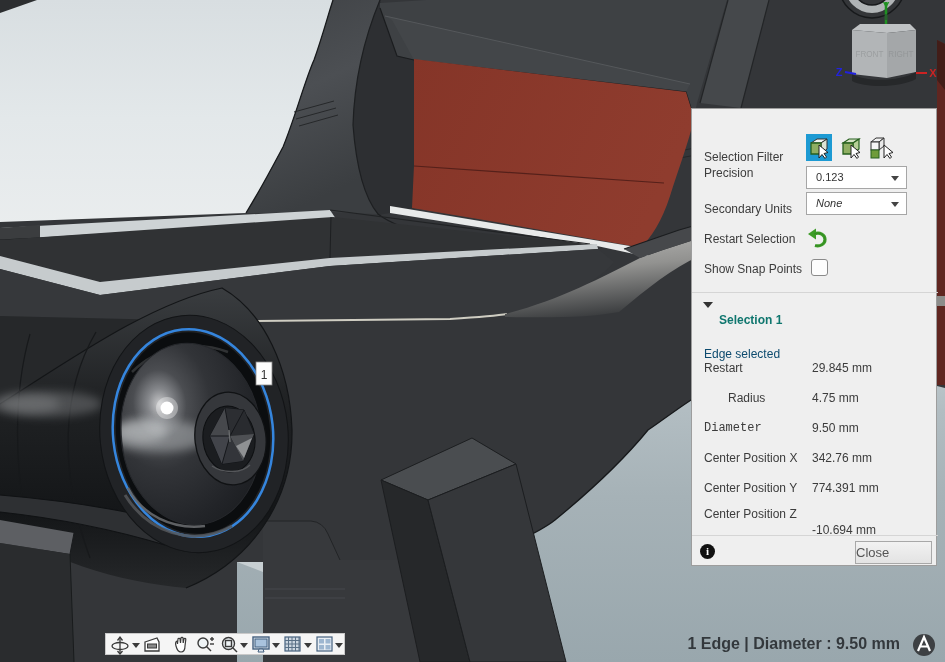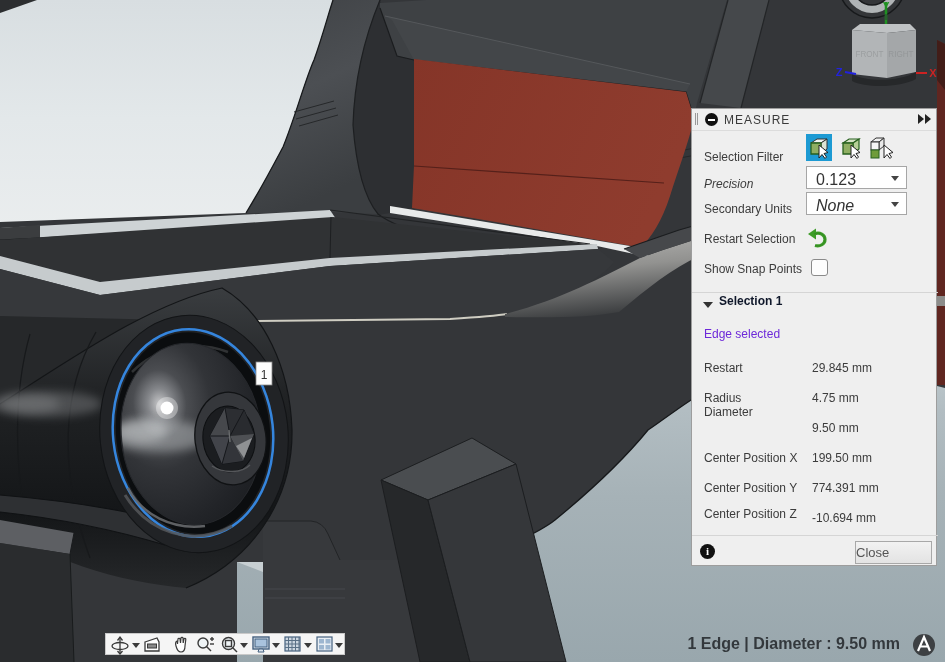--- a/index.html
+++ b/index.html
@@ -11,21 +11,21 @@
   #panel{position:absolute;left:691px;top:108px;width:246px;height:458px;
     background:#efefef;border:1px solid #9d9d9d;box-sizing:border-box;
     font-size:12px;color:#3c3c3c;}
   #phead{position:absolute;left:0;top:0;width:100%;height:21px;
     border-bottom:1px solid #dcdcdc;}
   #ptitle{position:absolute;left:32px;top:4px;font-size:12px;color:#3a3a3a;
     letter-spacing:1px;}
   .lbl{position:absolute;left:12px;}
   .val{position:absolute;left:120px;}
   .ddl{position:absolute;left:114px;width:101px;height:23px;background:#fff;
-    border:1px solid #a6a6a6;box-sizing:border-box;font-size:16px;color:#333;}
+    border:1px solid #a6a6a6;box-sizing:border-box;font-size:11px;color:#333;}
   .ddl span{position:absolute;left:9px;top:4px;}
   .caret{position:absolute;right:7px;top:9px;width:0;height:0;
     border-left:4px solid transparent;border-right:4px solid transparent;
     border-top:5px solid #444;}
   #close{position:absolute;left:163px;top:432px;width:77px;height:23px;
     background:linear-gradient(#f2f2f2,#e3e3e3);border:1px solid #a8a8a8;
     box-sizing:border-box;text-align:left;font-size:13px;color:#555;
     line-height:21px;}
   
   #toolbar{position:absolute;left:105px;top:633px;width:240px;height:22px;
@@ -234,29 +234,20 @@
     <text x="839" y="76" font-size="11" fill="#2222dd" text-anchor="middle" font-weight="bold" font-family="Liberation Sans, sans-serif">Z</text>
     <line x1="916" y1="73" x2="927" y2="73" stroke="#cc2222" stroke-width="2"></line>
     <text x="933" y="77" font-size="11" fill="#cc2222" text-anchor="middle" font-weight="bold" font-family="Liberation Sans, sans-serif">X</text>
   </g>
 
   <circle cx="924" cy="645" r="11" fill="#3d4043"></circle>
   <path d="M918,651 L924,637 L930,651 M920.5,646.5 L927.5,646.5" stroke="#ffffff" stroke-width="2.2" fill="none"></path>
 </svg>
 
 <div id="panel">
-  <div id="phead">
-    <div class="abs" style="left:3px;top:4px;width:1px;height:12px;background:#999;"></div>
-    <div class="abs" style="left:5px;top:4px;width:1px;height:12px;background:#999;"></div>
-    <div class="abs" style="left:13px;top:4px;width:13px;height:13px;border-radius:50%;background:#111;"></div>
-    <div class="abs" style="left:16px;top:10px;width:7px;height:2px;background:#fff;"></div>
-    <div id="ptitle">MEASURE</div>
-    <div class="abs" style="right:12px;top:5px;width:0;height:0;border-top:5px solid transparent;border-bottom:5px solid transparent;border-left:6px solid #222;"></div>
-    <div class="abs" style="right:5px;top:5px;width:0;height:0;border-top:5px solid transparent;border-bottom:5px solid transparent;border-left:6px solid #222;"></div>
-  </div>
 
   <div class="lbl" style="top:41px;">Selection Filter</div>
 
   <svg class="abs" style="left:113px;top:24px;" width="110" height="32" viewBox="0 0 110 32">
     <rect x="1" y="1" width="26" height="27" fill="#1d9ad3"></rect>
     <g transform="translate(4,4)">
       <path d="M2,6 L8,2 L18,2 L12,6 Z" fill="#f4f6f2" stroke="#333" stroke-width="1"></path>
       <path d="M12,6 L18,2 L18,12 L12,17 Z" fill="#dde5d5" stroke="#333" stroke-width="1"></path>
       <path d="M2,6 L12,6 L12,17 L2,17 Z" fill="#8fae62" stroke="#27601e" stroke-width="1.3"></path>
       <path d="M10,8 L10,21 L13,17.5 L16,21.5 L17.5,20 L15,16.5 L19,15.5 Z" fill="#fff" stroke="#222" stroke-width="1"></path>
@@ -269,21 +260,21 @@
     </g>
     <g transform="translate(64,4)">
       <path d="M2,5 L7,1 L15,1 L10,5 Z" fill="#f2f2f2" stroke="#333" stroke-width="1"></path>
       <path d="M10,5 L15,1 L15,9 L10,13 Z" fill="#e8e8e8" stroke="#333" stroke-width="1"></path>
       <rect x="2" y="5" width="8" height="8" fill="#f7f7f7" stroke="#333" stroke-width="1"></rect>
       <rect x="2" y="13" width="8" height="8" fill="#6f9c3a" stroke="#27601e" stroke-width="1"></rect>
       <path d="M15,8 L15,21 L18,17.5 L21,21.5 L22.5,20 L20,16.5 L24,15.5 Z" fill="#fff" stroke="#222" stroke-width="1"></path>
     </g>
   </svg>
 
-  <div class="lbl" style="top:68px;font-style:italic;">Precision</div>
+  <div class="lbl" style="top:57px;">Precision</div>
   <div class="ddl" style="top:57px;">
         <span>0.123</span>
         <div class="caret"></div>
       </div>
 
   <div class="lbl" style="top:93px;">Secondary Units</div>
   <div class="ddl" style="top:83px;font-style:italic;">
         <span>None</span>
         <div class="caret"></div>
       </div>
@@ -294,36 +285,36 @@
     <path d="M7,7 C13,4.5 18,8 18,12.5 C18,17 13,20 8,18.5" fill="none" stroke="#3d9c28" stroke-width="3.2"></path>
     <path d="M7,7 C13,4.5 18,8 18,12.5 C18,17 13,20 8,18.5" fill="none" stroke="#2a7a1c" stroke-width="1" opacity="0.5"></path>
   </svg>
 
   <div class="lbl" style="top:153px;">Show Snap Points</div>
   <div class="abs" style="left:119px;top:150px;width:15px;height:15px;background:#fdfdfd;border:1.5px solid #8a8a8a;border-radius:3px;"></div>
 
   <div class="abs" style="left:0px;top:183px;width:246px;height:1px;background:#d5d5d5;"></div>
 
   <div class="abs" style="left:11px;top:193px;width:0;height:0;border-left:5px solid transparent;border-right:5px solid transparent;border-top:6px solid #333;"></div>
-  <div class="abs" style="left:27px;top:185px;font-weight:bold;color:#0f172a;">Selection 1</div>
-
-  <div class="lbl" style="top:218px;color:#6d28d9;">Edge selected</div>
+  <div class="abs" style="left:27px;top:204px;font-weight:bold;color:#0f766e;">Selection 1</div>
+
+  <div class="lbl" style="top:238px;color:#0c4a6e;">Edge selected</div>
 
   <div class="lbl" style="top:252px;">Restart</div>
       <div class="val" style="top:252px;">29.845 mm</div>
-  <div class="lbl" style="top:282px;">Radius</div>
+  <div class="lbl" style="top:282px;margin-left:24px;">Radius</div>
       <div class="val" style="top:282px;">4.75 mm</div>
-  <div class="lbl" style="top:296px;">Diameter</div>
+  <div class="lbl" style="top:312px;font-family:Liberation Mono, monospace;">Diameter</div>
       <div class="val" style="top:312px;">9.50 mm</div>
   <div class="lbl" style="top:342px;">Center Position X</div>
-      <div class="val" style="top:342px;">199.50 mm</div>
+      <div class="val" style="top:342px;">342.76 mm</div>
   <div class="lbl" style="top:372px;">Center Position Y</div>
       <div class="val" style="top:372px;">774.391 mm</div>
   <div class="lbl" style="top:398px;">Center Position Z</div>
-      <div class="val" style="top:402px;">-10.694 mm</div>
+      <div class="val" style="top:414px;">-10.694 mm</div>
 
   <div class="abs" style="left:0px;top:426px;width:246px;height:1px;background:#d5d5d5;"></div>
   <div class="abs" style="left:8px;top:435px;width:15px;height:15px;border-radius:50%;background:#111;color:#fff;font-size:11px;font-weight:bold;text-align:center;line-height:15px;font-family:'Liberation Serif',serif;">i</div>
   <div id="close">Close</div>
 </div>
 
 <div id="toolbar">
   <svg width="238" height="22" viewBox="0 0 238 22">
 
     <g transform="translate(5,2)" stroke="#3a3a3a" fill="none" stroke-width="1.3">

